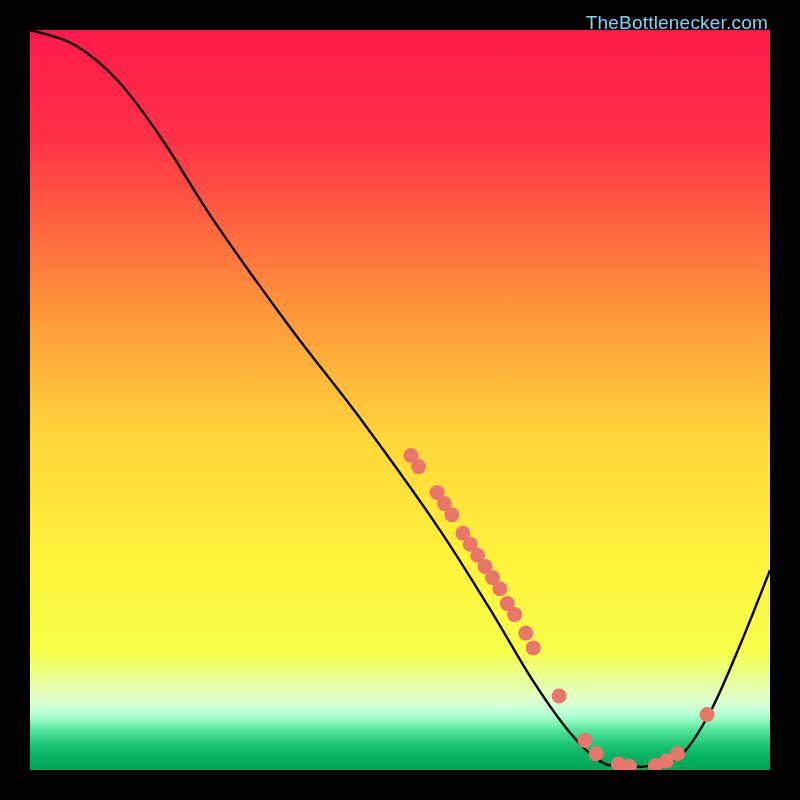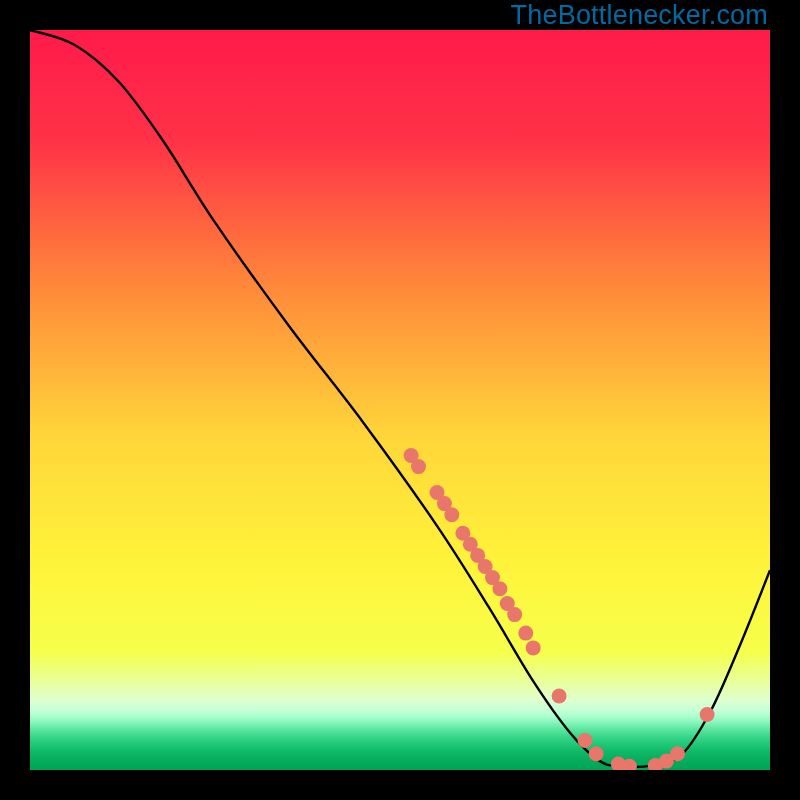--- a/index.html
+++ b/index.html
@@ -14,24 +14,24 @@
   .frame {
     position: absolute;
     left: 30px;
     top: 30px;
     width: 740px;
     height: 740px;
     background: #000;
   }
   .watermark {
     position: absolute;
-    top: 0;
+    top: 12px;
     right: 32px;
-    color: #0369a1;
-    font-size: 27px;
+    color: #7dd3fc;
+    font-size: 19px;
     font-weight: 500;
     letter-spacing: 0.2px;
   }
   svg {
     display: block;
   }
 </style>
 </head>
 <body>
 

